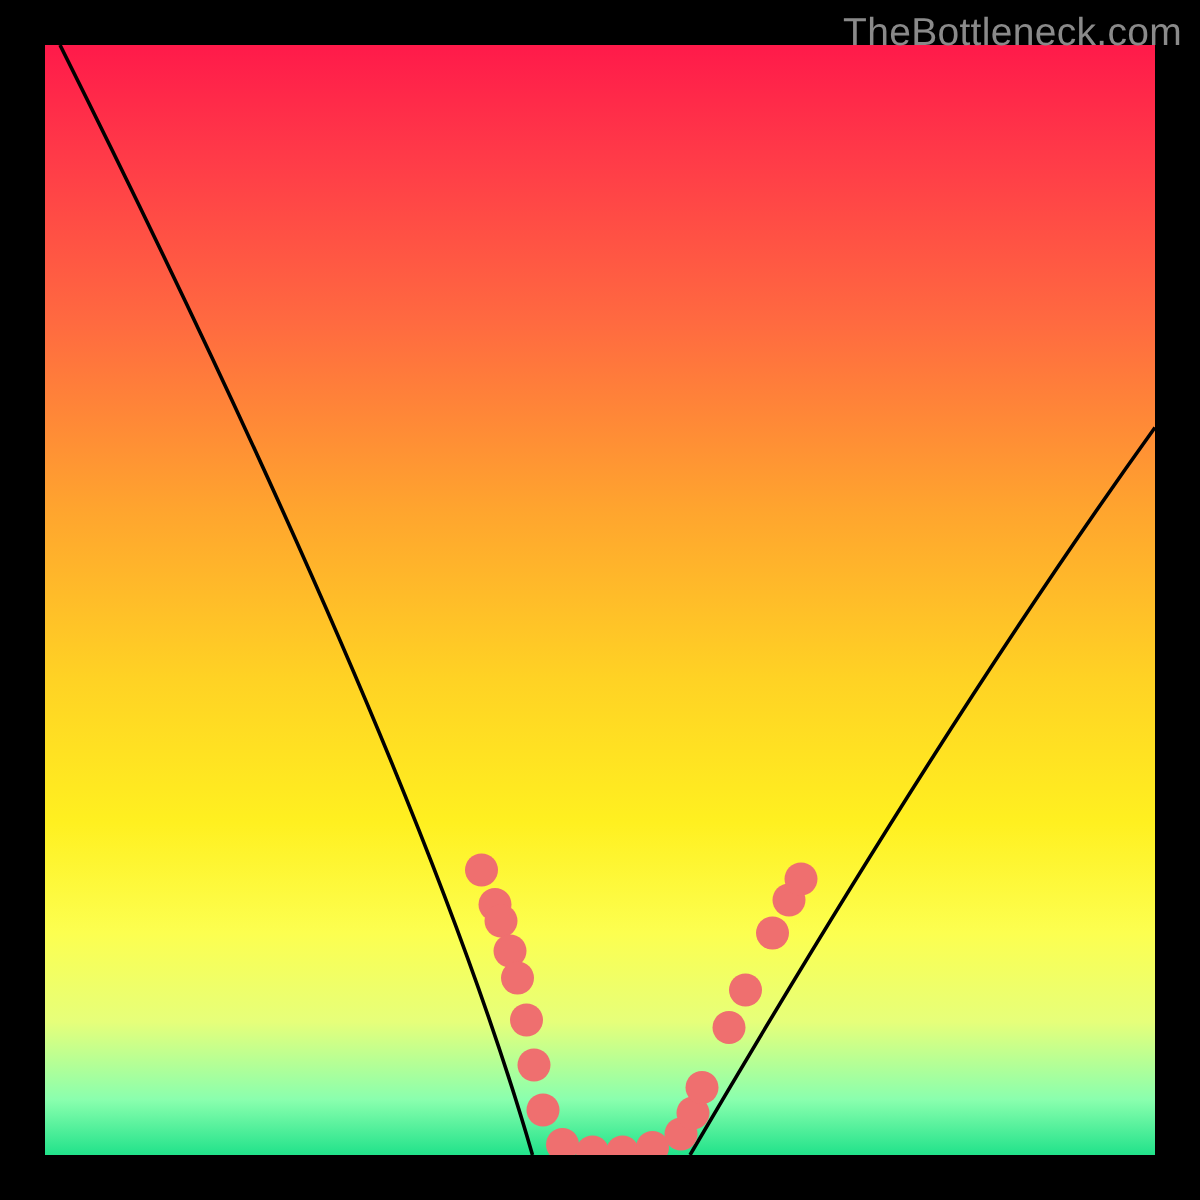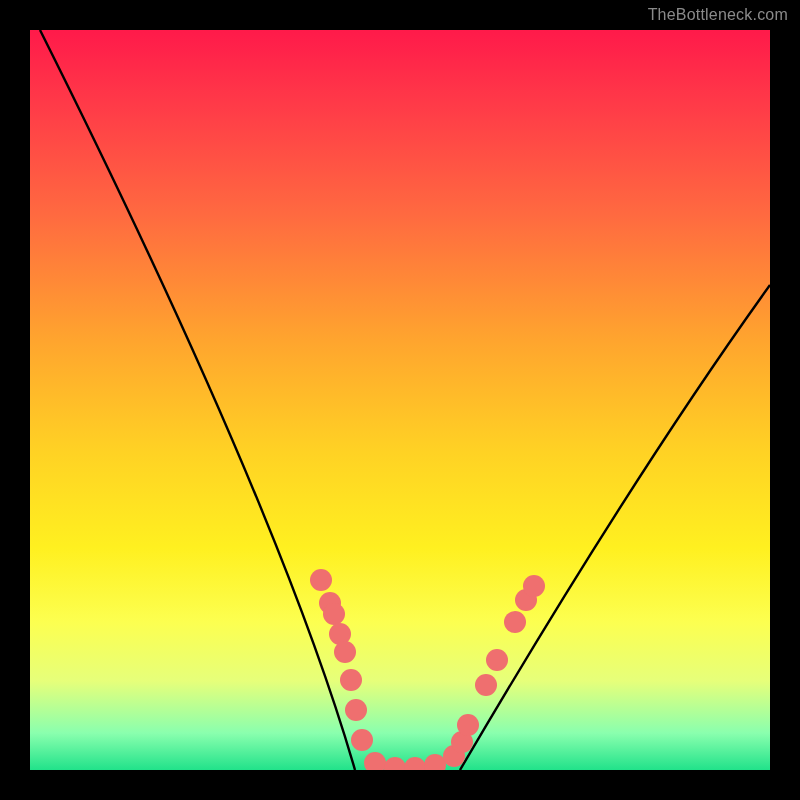--- a/index.html
+++ b/index.html
@@ -29,21 +29,21 @@
       #e6ff7a 88%,
       #8affae 95%,
       #21e28a 100%
     );
   }
   .watermark {
     position: absolute;
     top: 6px;
     right: 12px;
     color: #8a8a8a;
-    font-size: 16px;
+    font-size: 26px;
     font-weight: 500;
     letter-spacing: 0.2px;
     z-index: 3;
   }
   svg.curves {
     position: absolute;
     left: 30px;
     top: 30px;
     width: 740px;
     height: 740px;

